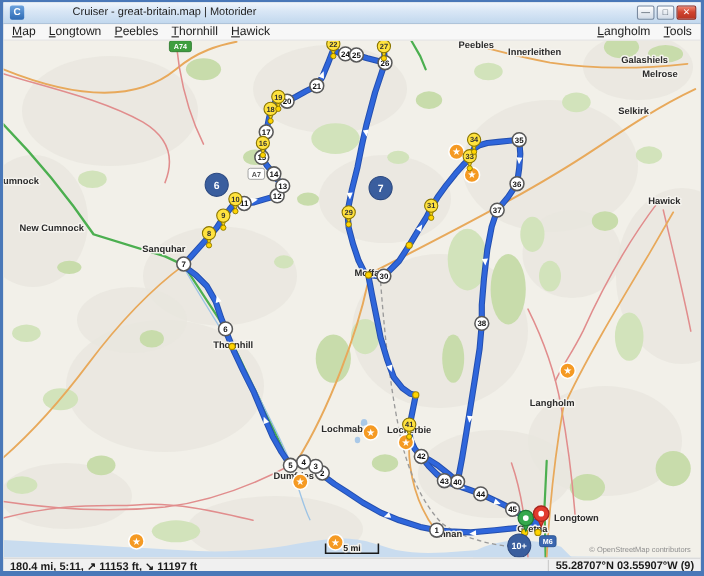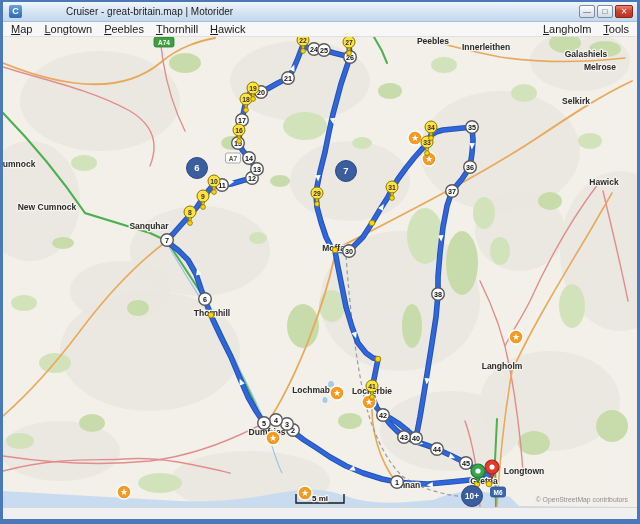--- a/index.html
+++ b/index.html
@@ -469,14 +469,16 @@
         </g>
         <g>
           <polyline points="296,493 296,502 344,502 344,493" stroke="#1a1a1a" stroke-width="1.4" fill="none"></polyline>
           <text x="320" y="500" font-size="8" fill="#1a1a1a" font-weight="bold" text-anchor="middle" paint-order="stroke" stroke="#f5f3ee" stroke-width="2.6" stroke-linejoin="round">5 mi</text>
         </g>
         <text x="628" y="501" font-size="6.8" fill="#8f8f8f" font-weight="normal" text-anchor="end" paint-order="stroke" stroke="none" stroke-width="2.6" stroke-linejoin="round">© OpenStreetMap contributors</text>
       </svg>
   </div>
 
   <div class="statusbar">
+    <span class="status-left">180.4 mi, 5:11, ↗ 11153 ft, ↘ 11197 ft</span>
+    <span class="status-right">55.28707°N 03.55907°W  (9)</span>
   </div>
 </div>
 
 </body></html>

